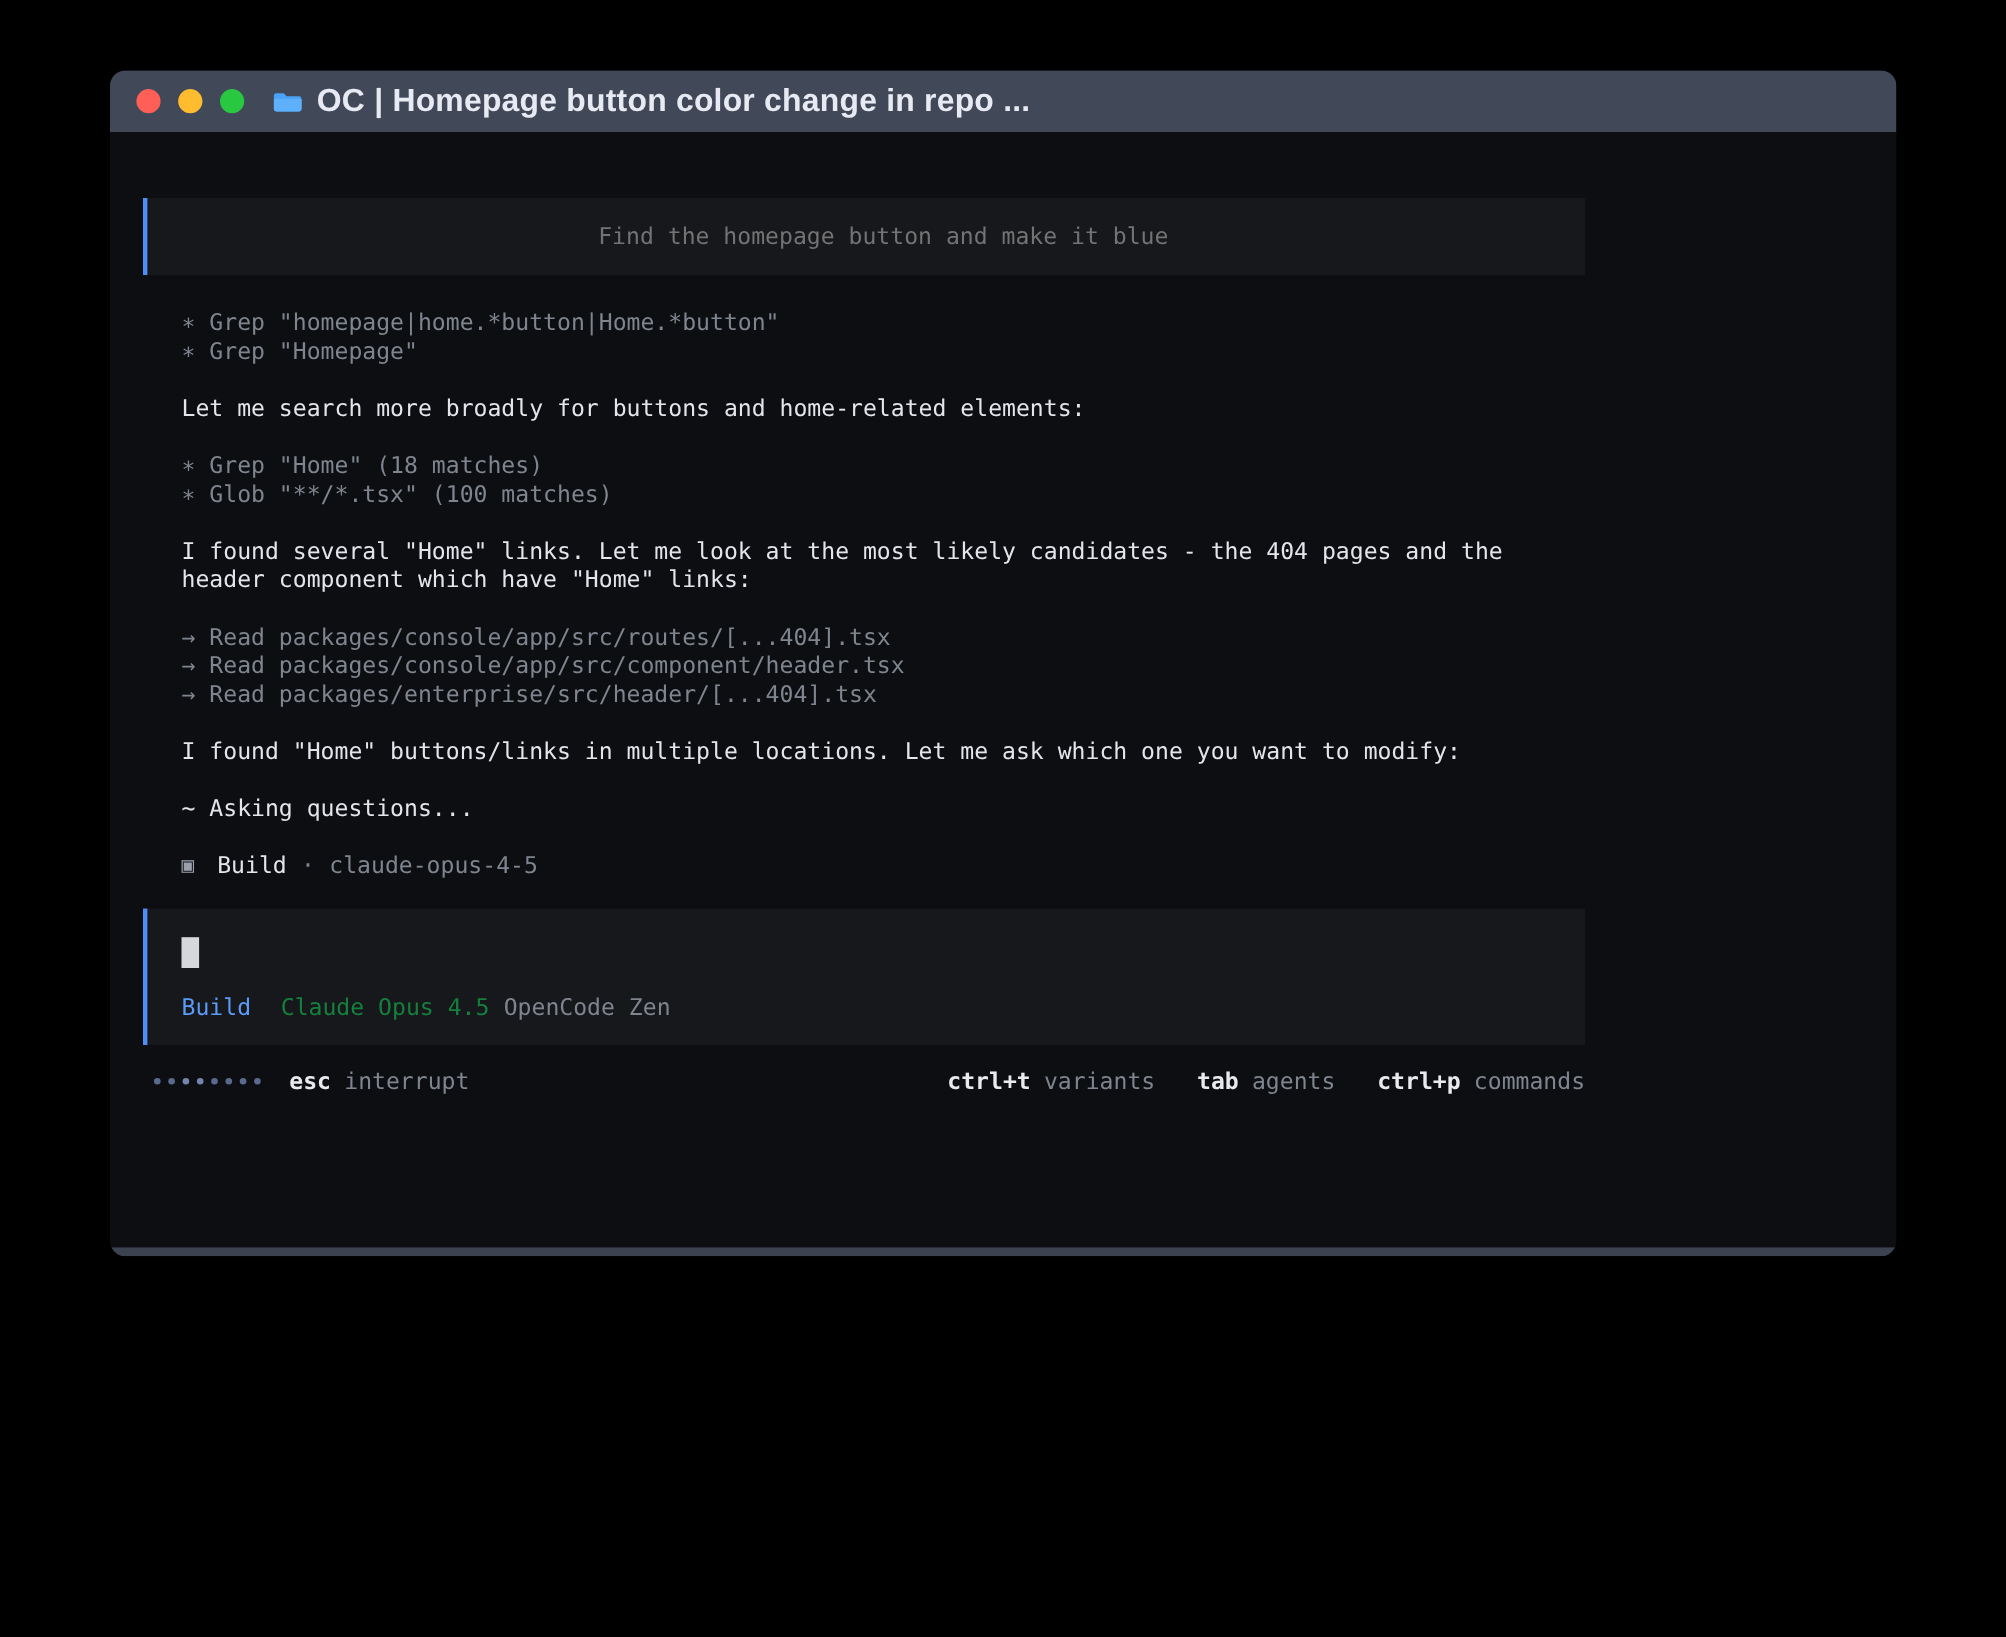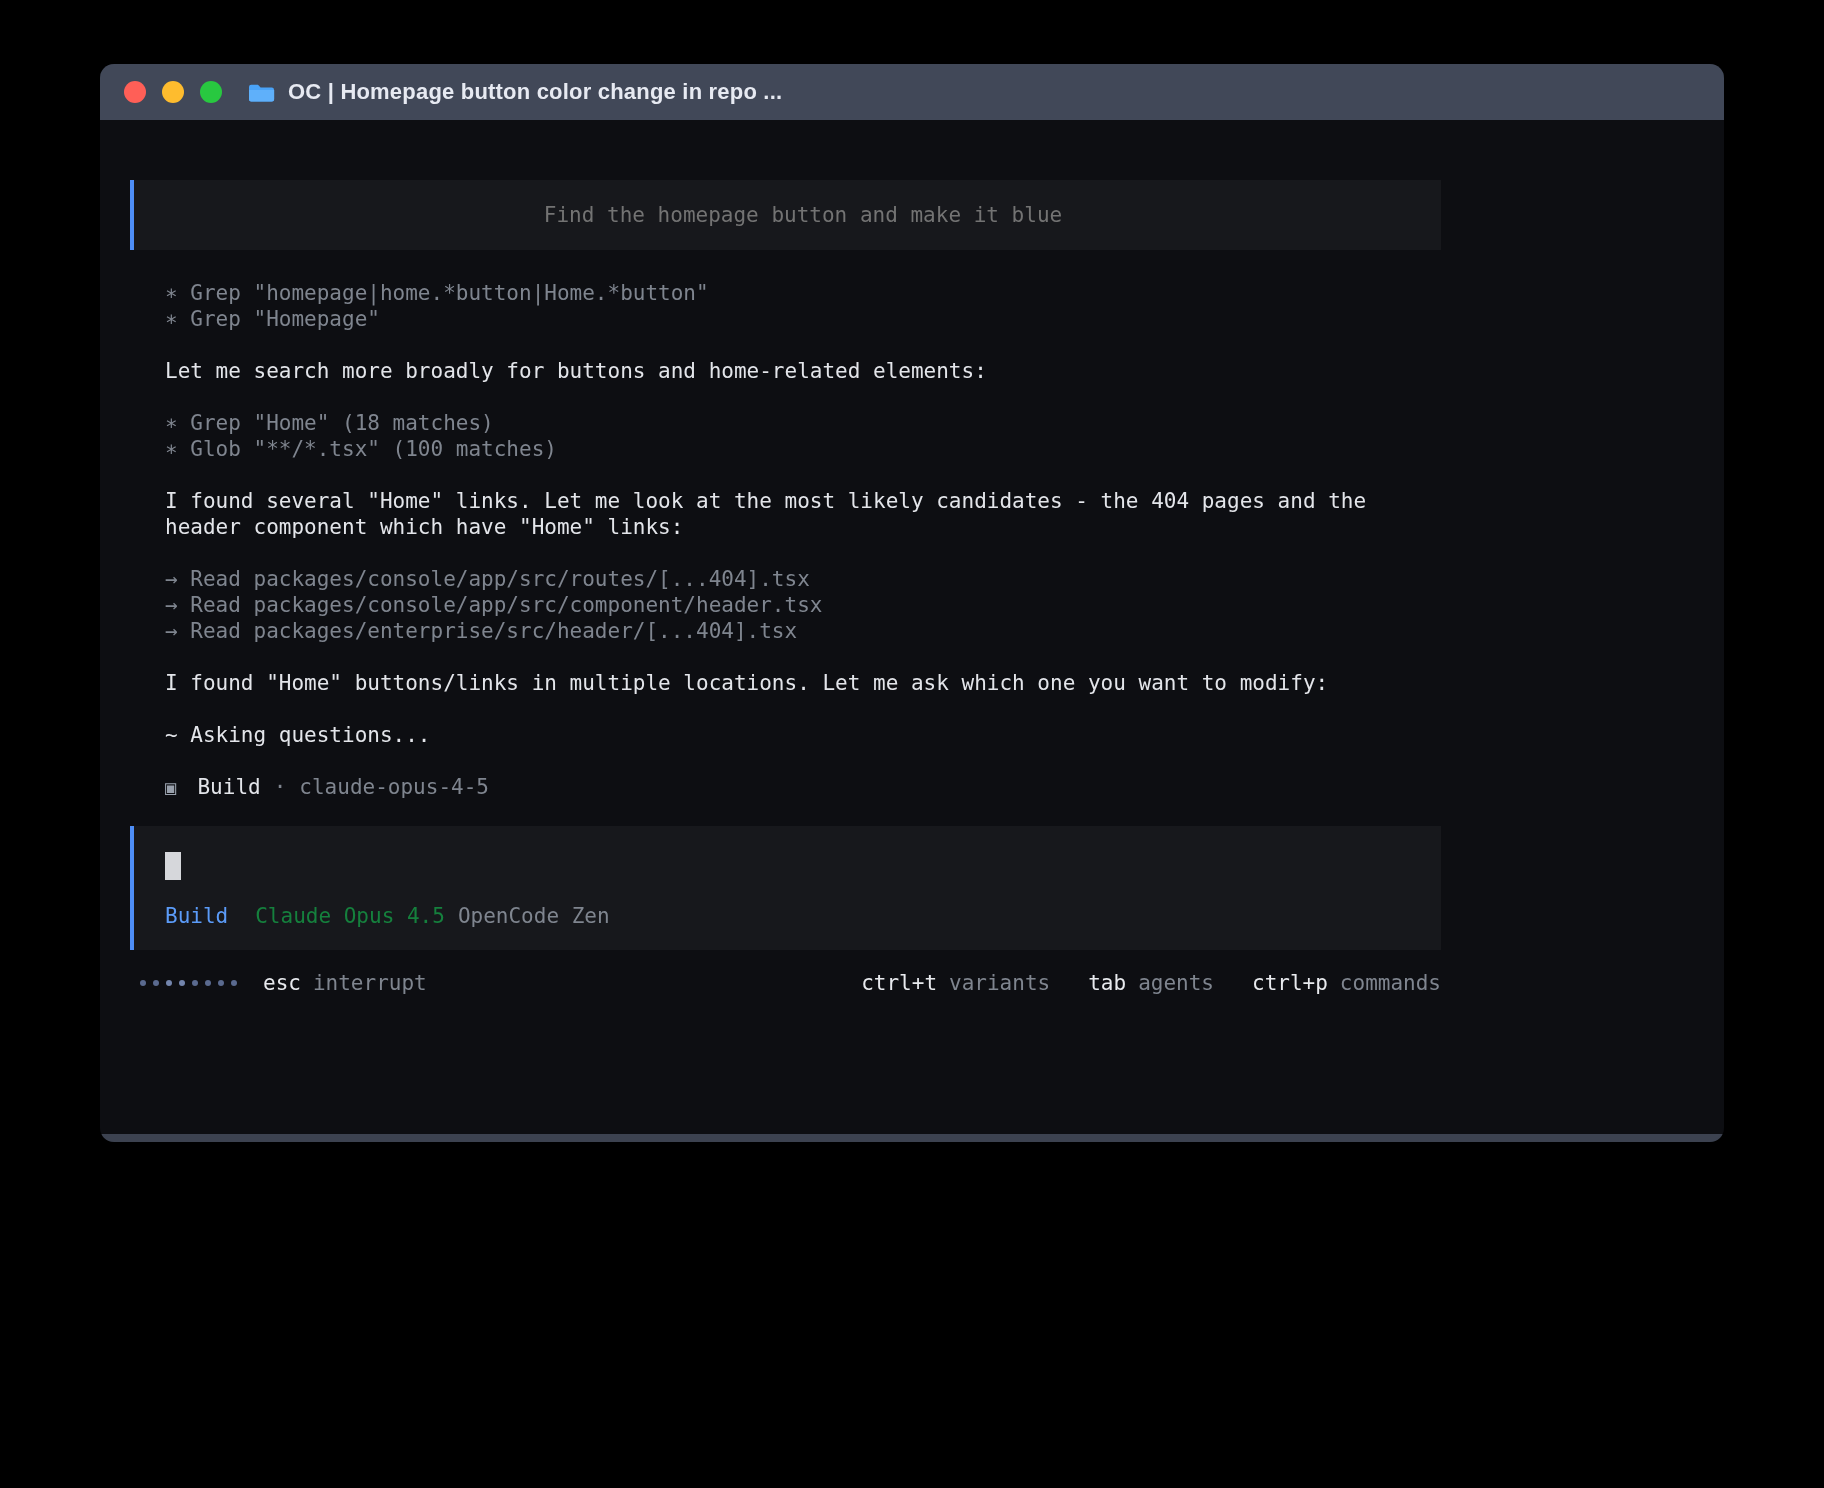--- a/index.html
+++ b/index.html
@@ -22,21 +22,21 @@
   }
   .lights { display: flex; gap: 16px; }
   .light { width: 22px; height: 22px; border-radius: 50%; display: inline-block; }
   .light.red    { background: #ff5f57; }
   .light.yellow { background: #febc2e; }
   .light.green  { background: #28c840; }
   .titlegroup { display: flex; align-items: center; gap: 13px; margin-left: 26px; }
   .folder { display: inline-flex; }
   .window-title {
     font-family: "Liberation Sans", sans-serif;
-    font-weight: bold; font-size: 22px; color: #e7eaf2;
+    font-weight: bold; font-size: 29px; color: #e7eaf2;
     letter-spacing: 0.2px;
   }
 
   
   .content { padding: 30px 30px 0 30px; font-size: 21px; }
   .box { background: #17181c; border-left: 4px solid #8a8f99; width: 1311px; }
 
   .session-header {
     height: 78px; display: flex; align-items: center;
     justify-content: space-between; padding: 0 16px 0 31px;
@@ -71,21 +71,21 @@
   .provider { color: #7f858f; }
 
   .statusbar {
     width: 1311px; margin-top: 18px; height: 30px;
     display: flex; align-items: center; justify-content: space-between;
   }
   .sb-left { display: flex; align-items: center; padding-left: 10px; }
   .spinner { display: inline-flex; gap: 7px; margin-right: 26px; align-items: center; }
   .spinner i { width: 6px; height: 6px; border-radius: 50%; background: #5a6a8f; display: inline-block; }
   .spinner i:nth-child(3), .spinner i:nth-child(4) { background: #7385ad; }
-  .sb-key   { color: #e8eaee; font-weight: normal; margin-right: 12px; }
+  .sb-key   { color: #e8eaee; font-weight: bold; margin-right: 12px; }
   .sb-label { color: #7f858f; }
   .sb-right { display: flex; align-items: center; gap: 38px; }
   .sb-group { display: flex; align-items: center; }
 
   .bottom-edge {
     position: absolute; bottom: 0; left: 0; right: 0; height: 8px;
     background: #3c4250;
   }
 </style>
 </head>

